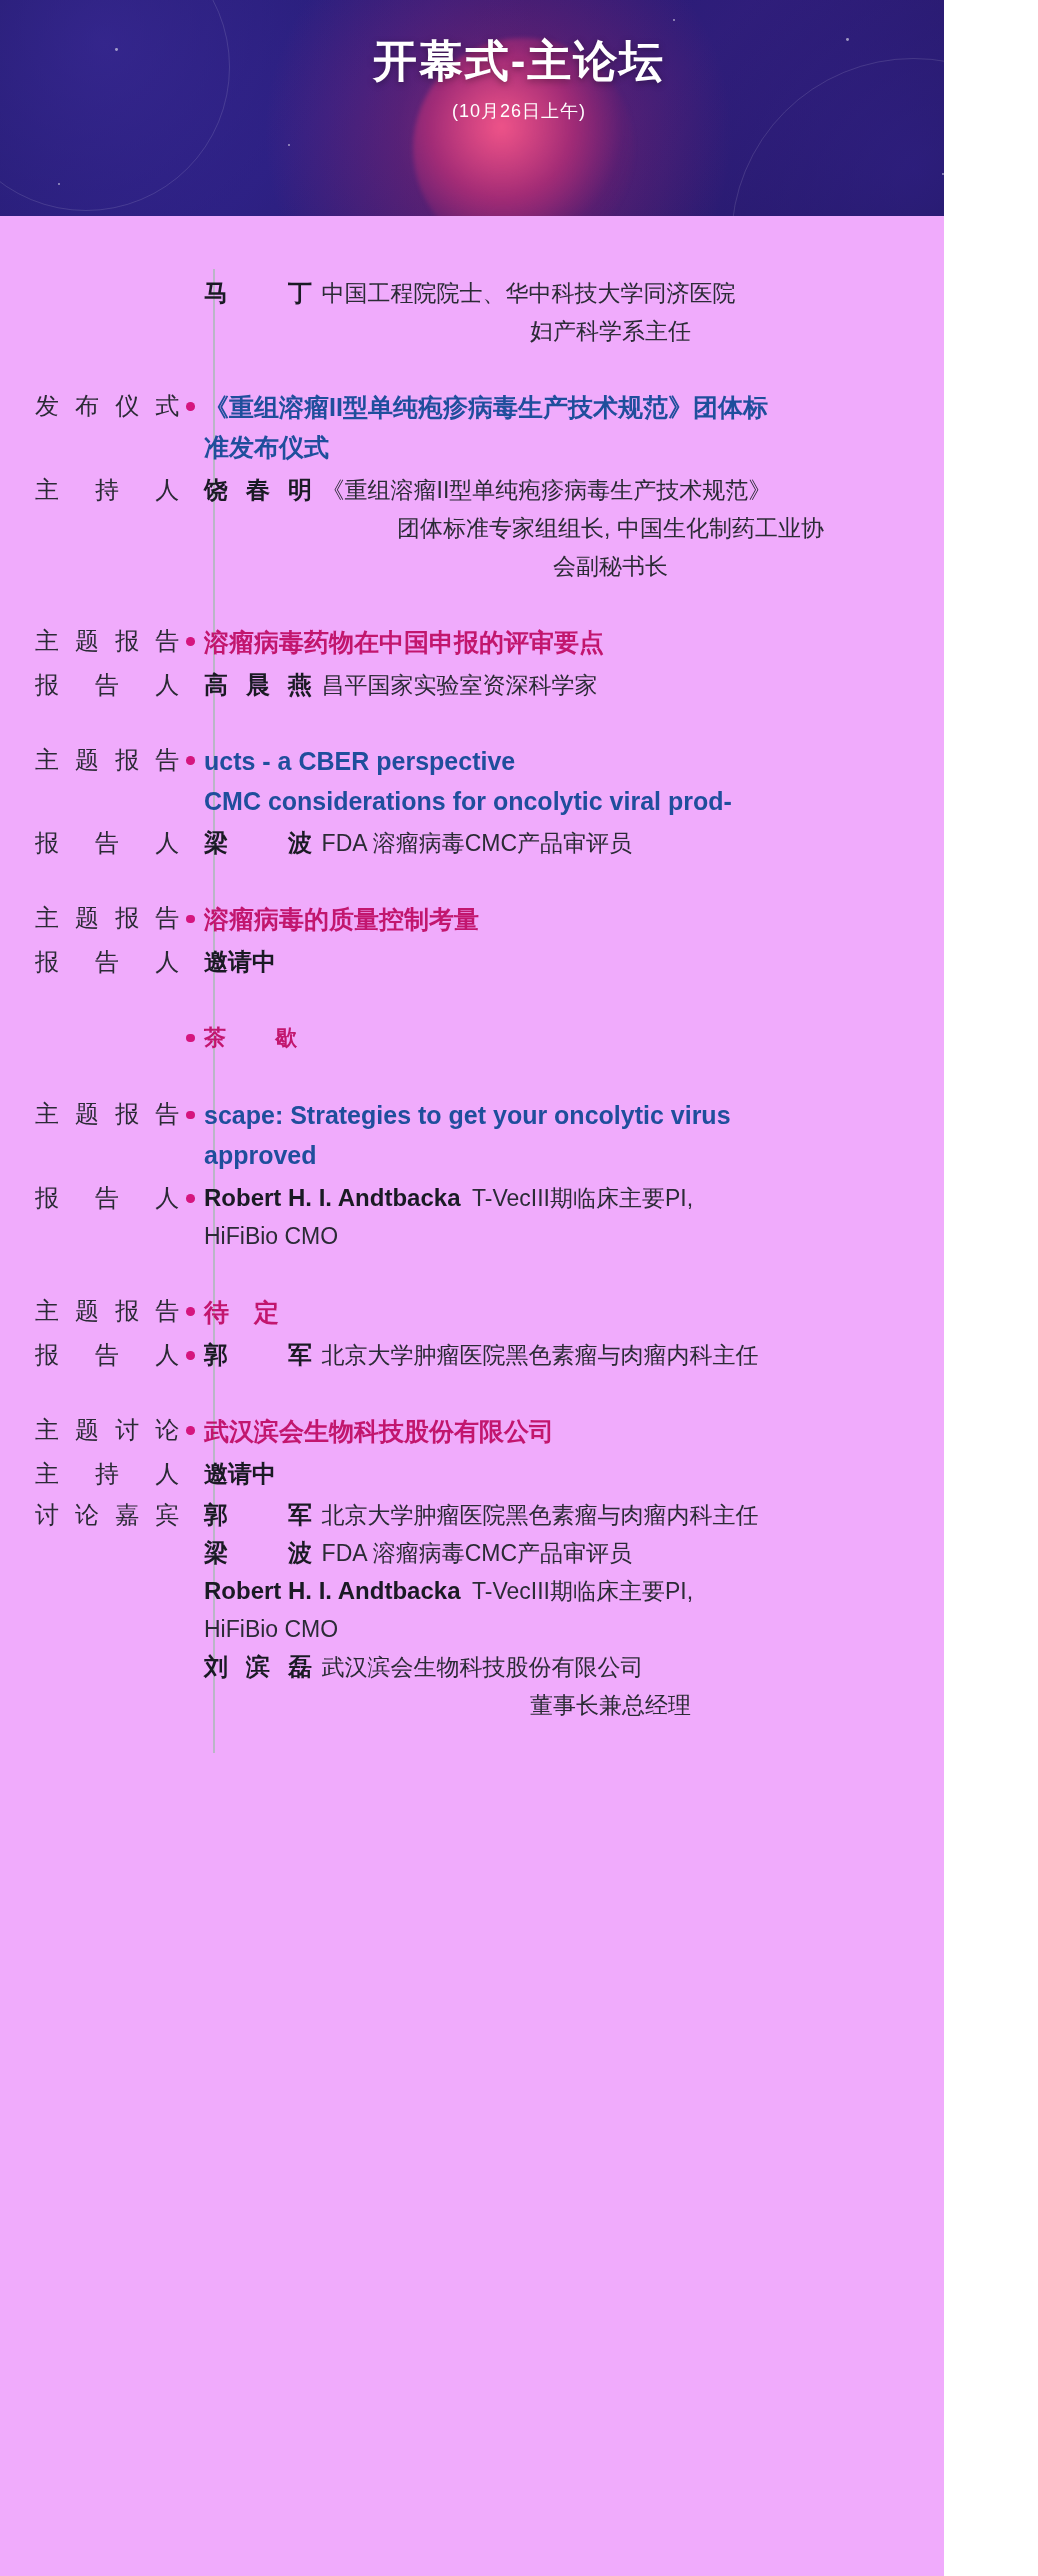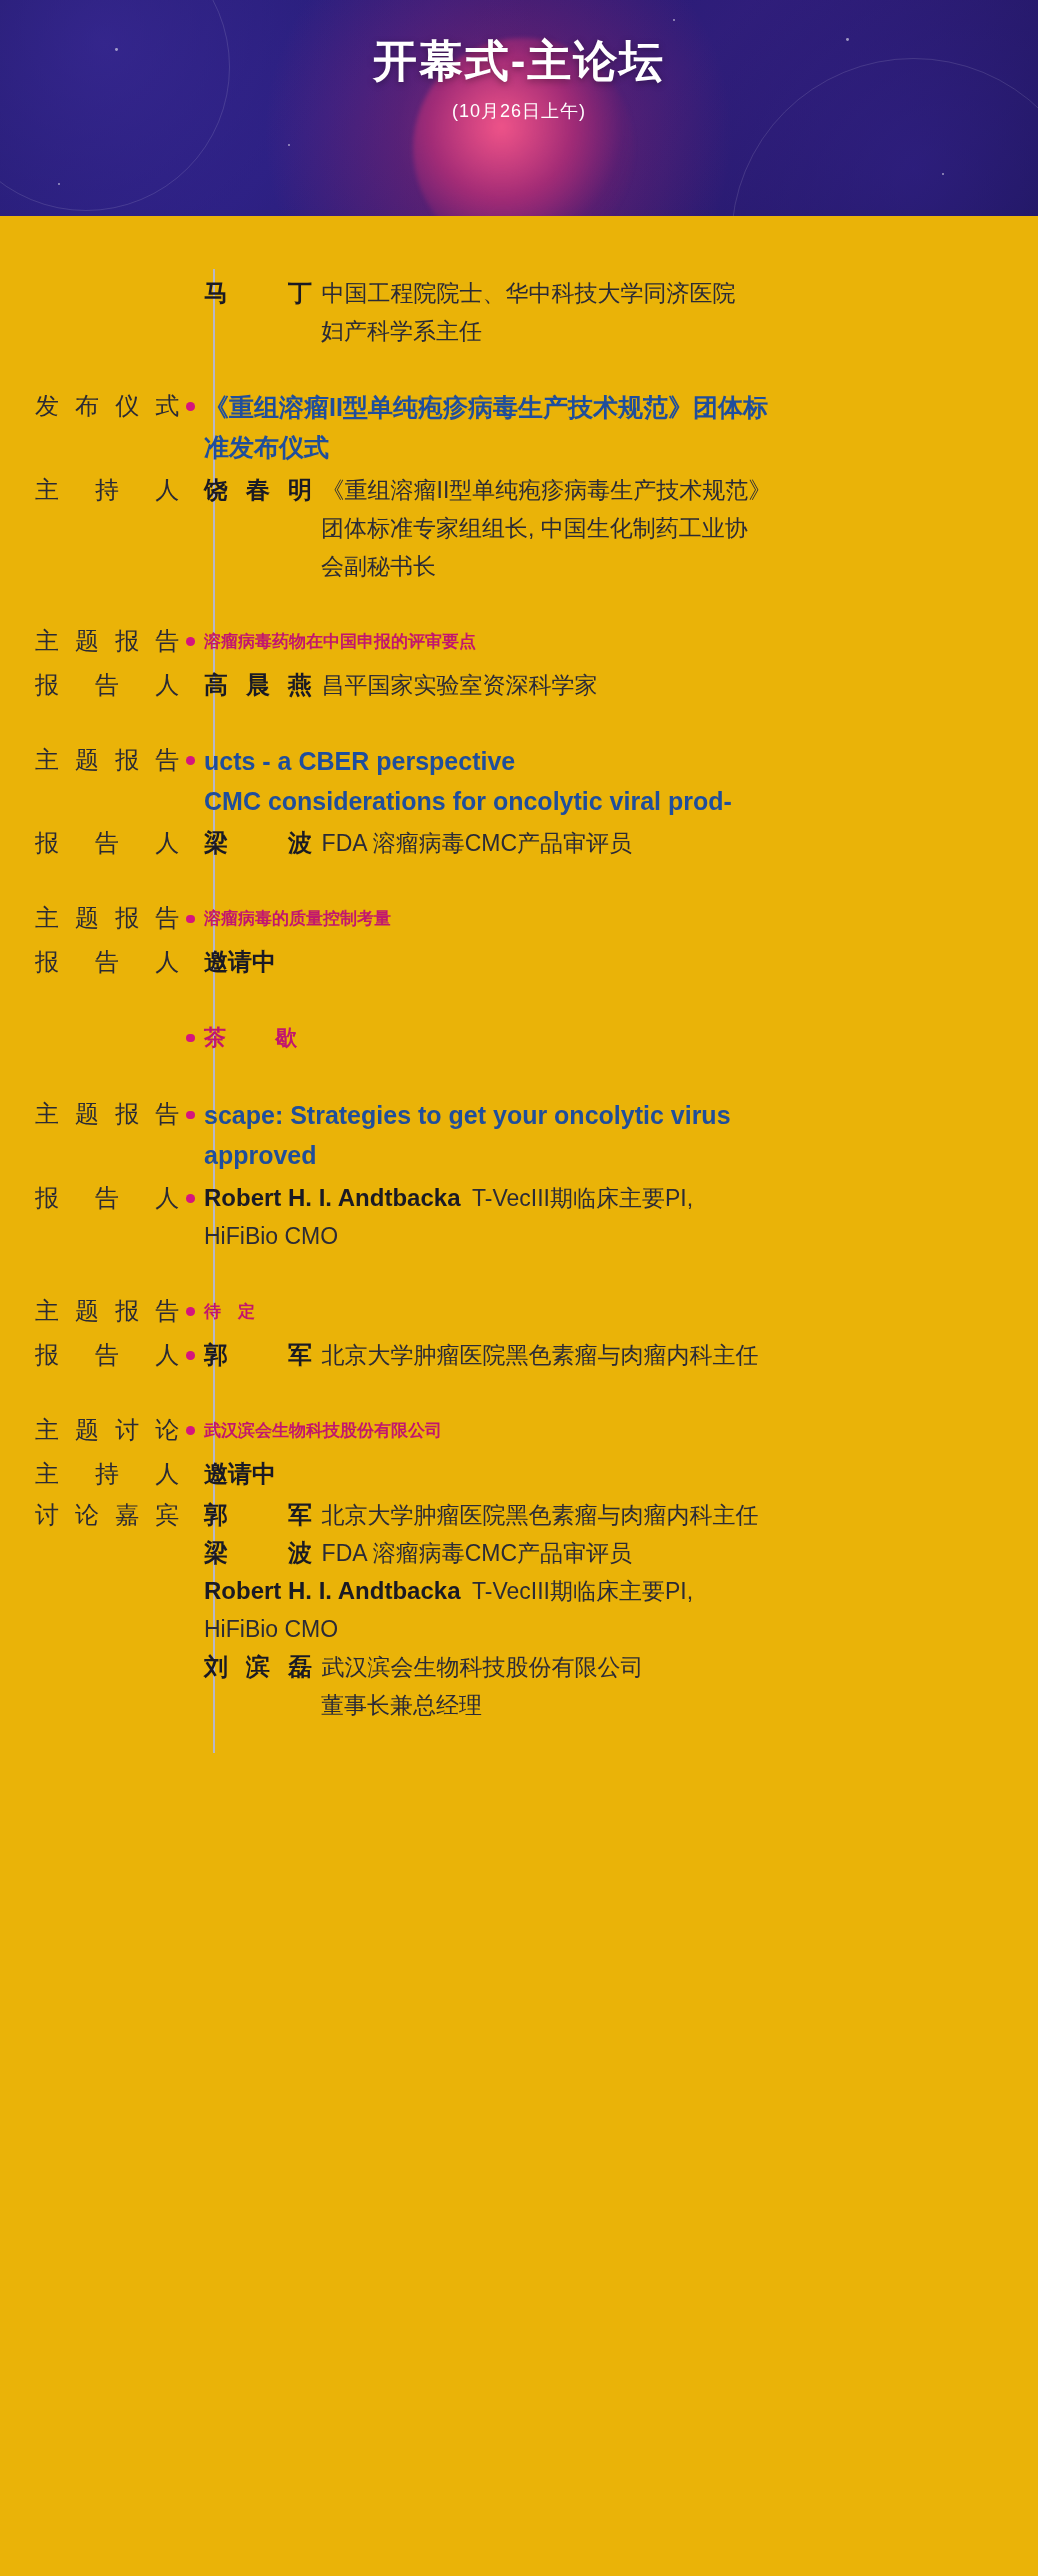--- a/index.html
+++ b/index.html
@@ -7,24 +7,24 @@
     margin: 0; padding: 0;
     background: #ffffff;
   }
   body {
     width: 1038px;
     min-height: 2576px;
     font-family: "Liberation Sans", "DejaVu Sans", sans-serif;
     color: #1a1a2e;
   }
   .page {
-    width: 1038px;
+    width: 944px;
     min-height: 2576px;
     position: relative;
-    background: #eab308;
+    background: #f0abfc;
     overflow: hidden;
   }
 
   
   .banner {
     position: relative;
     width: 1038px;
     height: 216px;
     background:
       radial-gradient(circle at 48% 62%, rgba(220,60,120,0.55) 0%, rgba(180,40,110,0.32) 18%, rgba(60,30,120,0.0) 42%),
@@ -135,21 +135,21 @@
   }
   .content.title-blue {
     color: #1f4e9c;
     font-weight: bold;
     font-size: 25px;
     line-height: 40px;
   }
   .content.title-pink {
     color: #c2166e;
     font-weight: bold;
-    font-size: 17px;
+    font-size: 25px;
     line-height: 40px;
   }
   .namecol {
     display: inline-block;
     min-width: 108px;
     font-weight: bold;
     font-size: 24px;
     color: #1a1a24;
     text-align: justify;
     text-align-last: justify;
@@ -166,20 +166,21 @@
     display: inline;
     font-weight: normal;
     font-size: 23px;
     color: #2b2b36;
   }
   .indent {
     display: block;
     padding-left: 117px;
     font-size: 23px;
     color: #2b2b36;
+    text-align: center;
   }
   .hostline {
     font-size: 24px;
     line-height: 38px;
     color: #25252f;
     padding-left: 35px;
   }
   .hostline .nm {
     font-weight: bold;
     display: inline-block;

